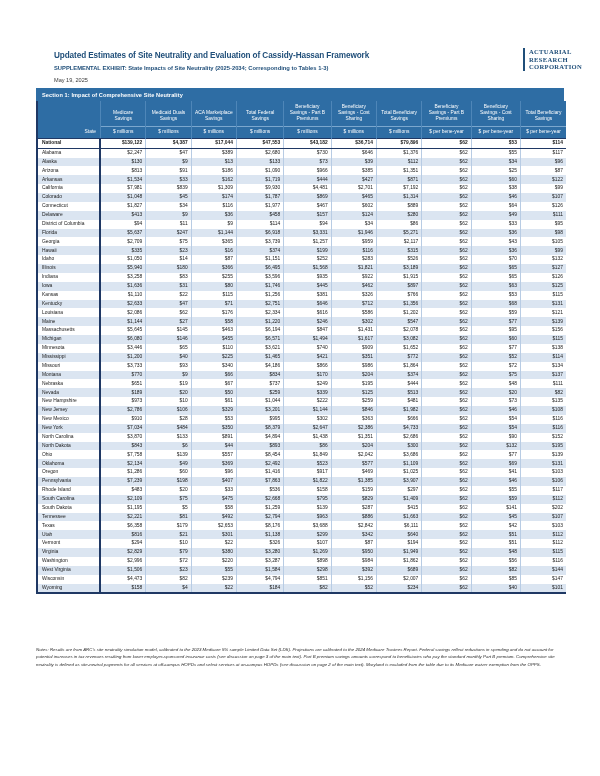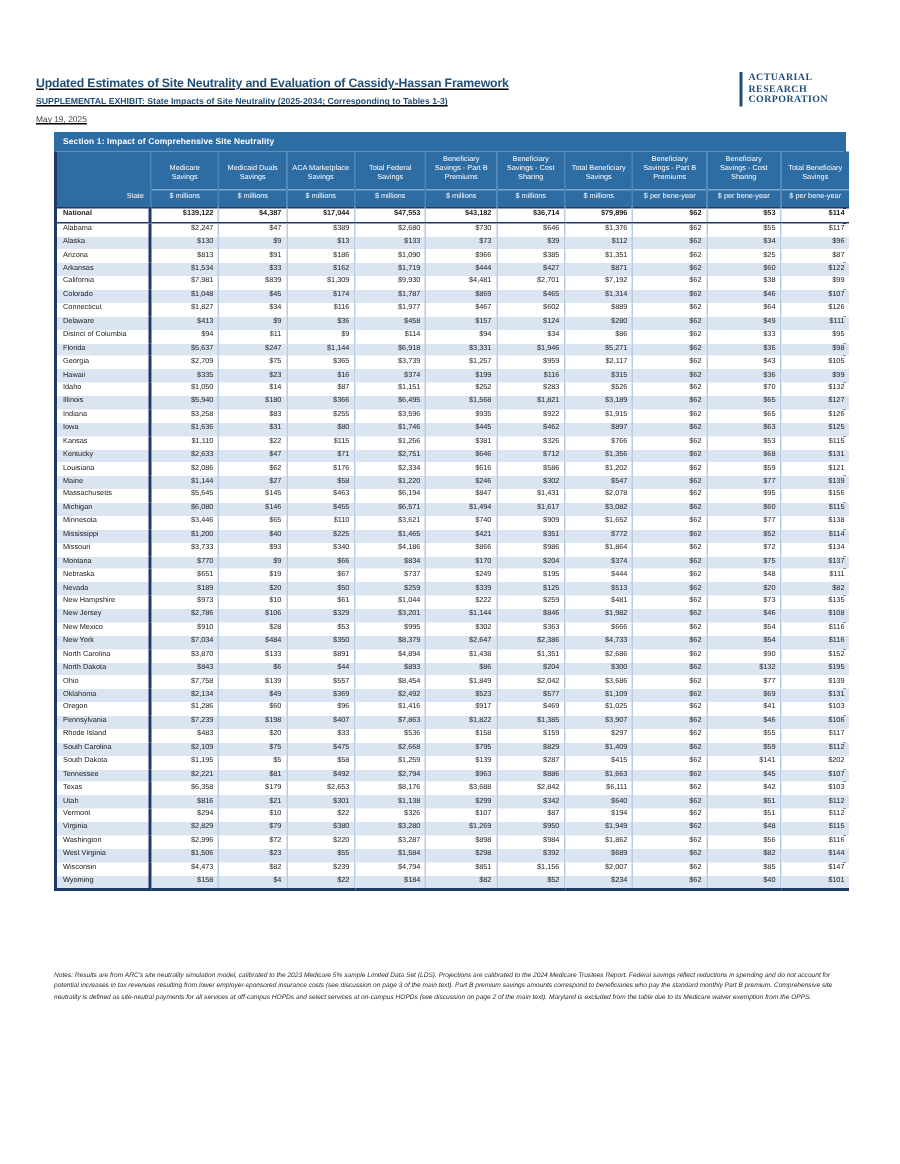--- a/index.html
+++ b/index.html
@@ -5,21 +5,21 @@
   html,body{margin:0;padding:0;}
   body{
     width:600px;height:776px;
     background:#ffffff;
     font-family:"Liberation Sans", sans-serif;
     overflow:hidden;
   }
   .page{position:relative;width:600px;height:776px;box-sizing:border-box;padding:0;}
 
   
-  .hdr{position:absolute;left:24px;top:50px;width:528px;text-decoration:underline;}
+  .hdr{position:absolute;left:54px;top:50px;width:528px;}
   .doc-title{
     font-size:8.2px;font-weight:bold;color:#1f4e79;letter-spacing:-0.1px;
     line-height:11px;margin:0;
   }
   .doc-sub{
     font-size:5.8px;font-weight:bold;color:#1f4e79;margin-top:3px;line-height:8px;
   }
   .doc-date{font-size:5.6px;color:#3a3a3a;margin-top:4px;line-height:8px;}
 
   .logo{

